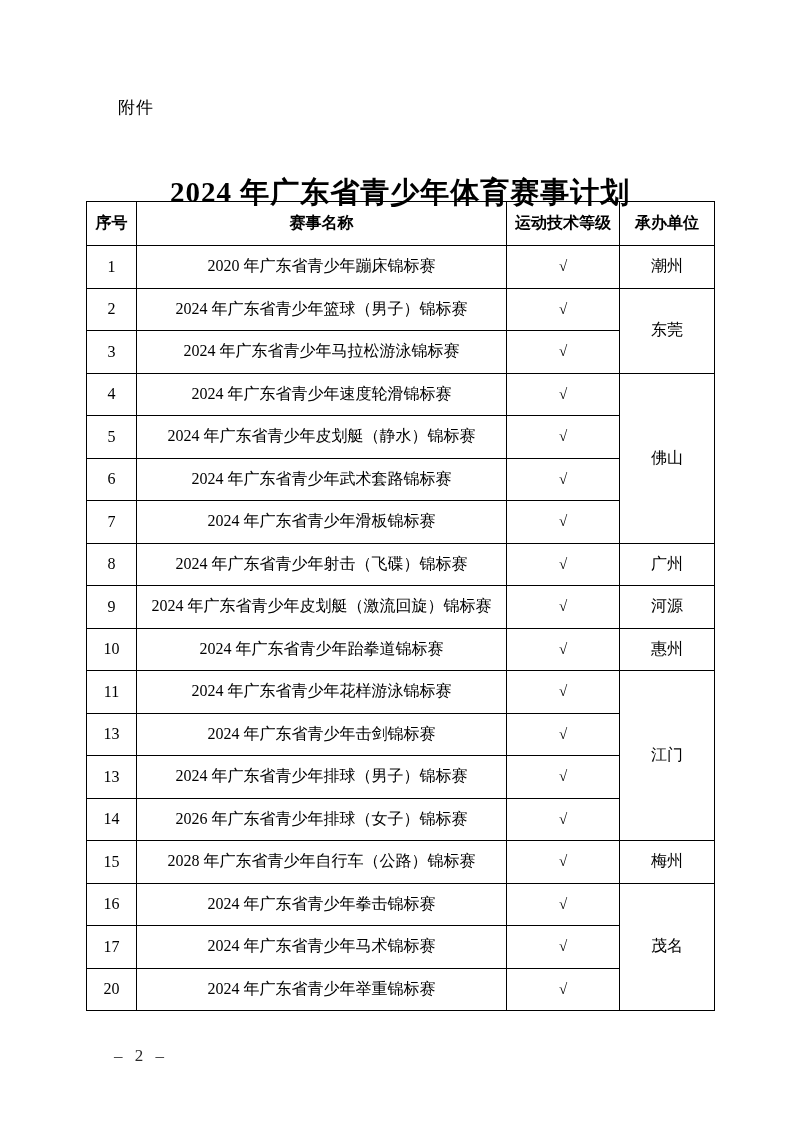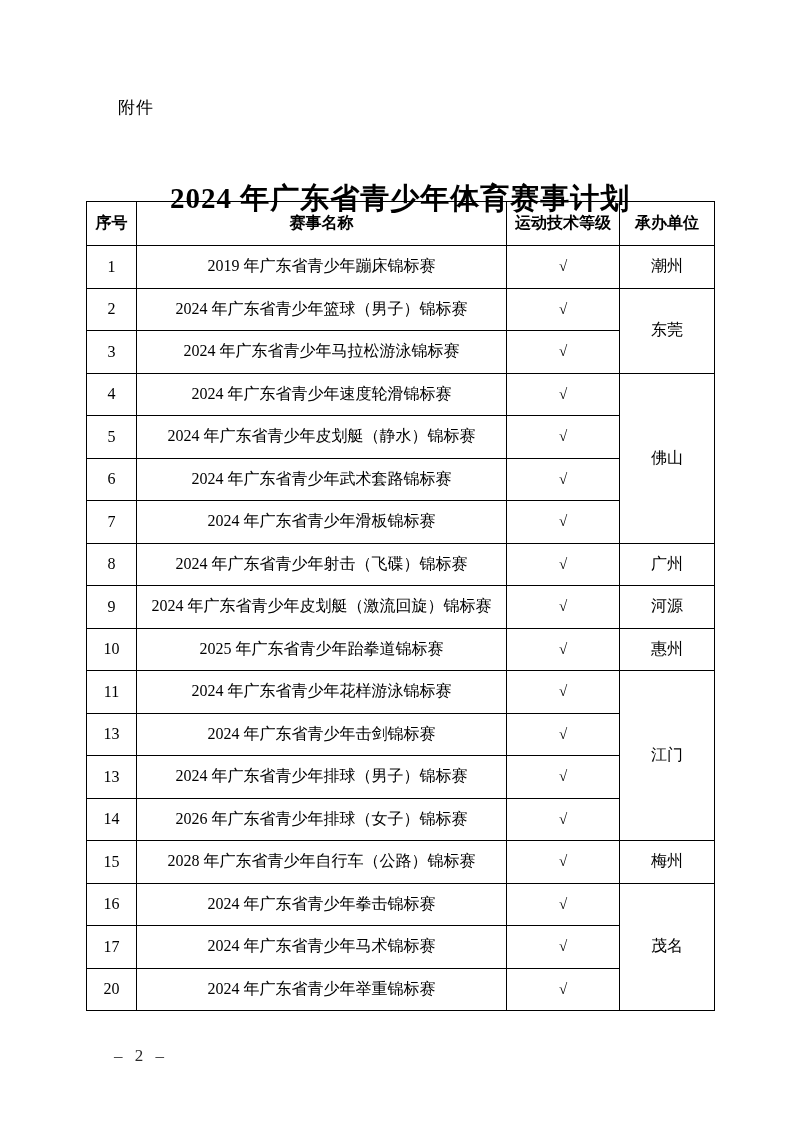--- a/index.html
+++ b/index.html
@@ -13,21 +13,21 @@
     overflow: hidden;
   }
   .attachment-label {
     position: absolute;
     left: 118px; top: 96px;
     font-size: 17px;
     letter-spacing: 1px;
   }
   .doc-title {
     position: absolute;
-    left: 0; top: 160px;
+    left: 0; top: 154px;
     width: 800px;
     text-align: center;
     font-size: 29px;
     font-weight: bold;
     letter-spacing: 1px;
   }
   table.events-table {
     position: absolute;
     left: 86px; top: 201px;
     width: 628px;
@@ -76,21 +76,21 @@
     <tr data-name="table-header-row">
       <th data-name="header-index">序号</th>
       <th data-name="header-event-name">赛事名称</th>
       <th data-name="header-grade">运动技术等级</th>
       <th data-name="header-organizer">承办单位</th>
     </tr>
   </thead>
   <tbody id="tbody" data-name="events-table-body">
       <tr data-name="table-row">
         <td data-name="row-number-cell">1</td>
-        <td data-name="event-name-cell">2019 年广东省青少年蹦床锦标赛</td>
+        <td data-name="event-name-cell">2020 年广东省青少年蹦床锦标赛</td>
         <td data-name="grade-check-cell">√</td>
         <td data-name="organizer-cell" rowspan="1">潮州</td>
       </tr>
       <tr data-name="table-row">
         <td data-name="row-number-cell">2</td>
         <td data-name="event-name-cell">2024 年广东省青少年篮球（男子）锦标赛</td>
         <td data-name="grade-check-cell">√</td>
         <td data-name="organizer-cell" rowspan="2">东莞</td>
       </tr>
       <tr data-name="table-row">
@@ -126,21 +126,21 @@
         <td data-name="organizer-cell" rowspan="1">广州</td>
       </tr>
       <tr data-name="table-row">
         <td data-name="row-number-cell">9</td>
         <td data-name="event-name-cell">2024 年广东省青少年皮划艇（激流回旋）锦标赛</td>
         <td data-name="grade-check-cell">√</td>
         <td data-name="organizer-cell" rowspan="1">河源</td>
       </tr>
       <tr data-name="table-row">
         <td data-name="row-number-cell">10</td>
-        <td data-name="event-name-cell">2025 年广东省青少年跆拳道锦标赛</td>
+        <td data-name="event-name-cell">2024 年广东省青少年跆拳道锦标赛</td>
         <td data-name="grade-check-cell">√</td>
         <td data-name="organizer-cell" rowspan="1">惠州</td>
       </tr>
       <tr data-name="table-row">
         <td data-name="row-number-cell">11</td>
         <td data-name="event-name-cell">2024 年广东省青少年花样游泳锦标赛</td>
         <td data-name="grade-check-cell">√</td>
         <td data-name="organizer-cell" rowspan="4">江门</td>
       </tr>
       <tr data-name="table-row">

